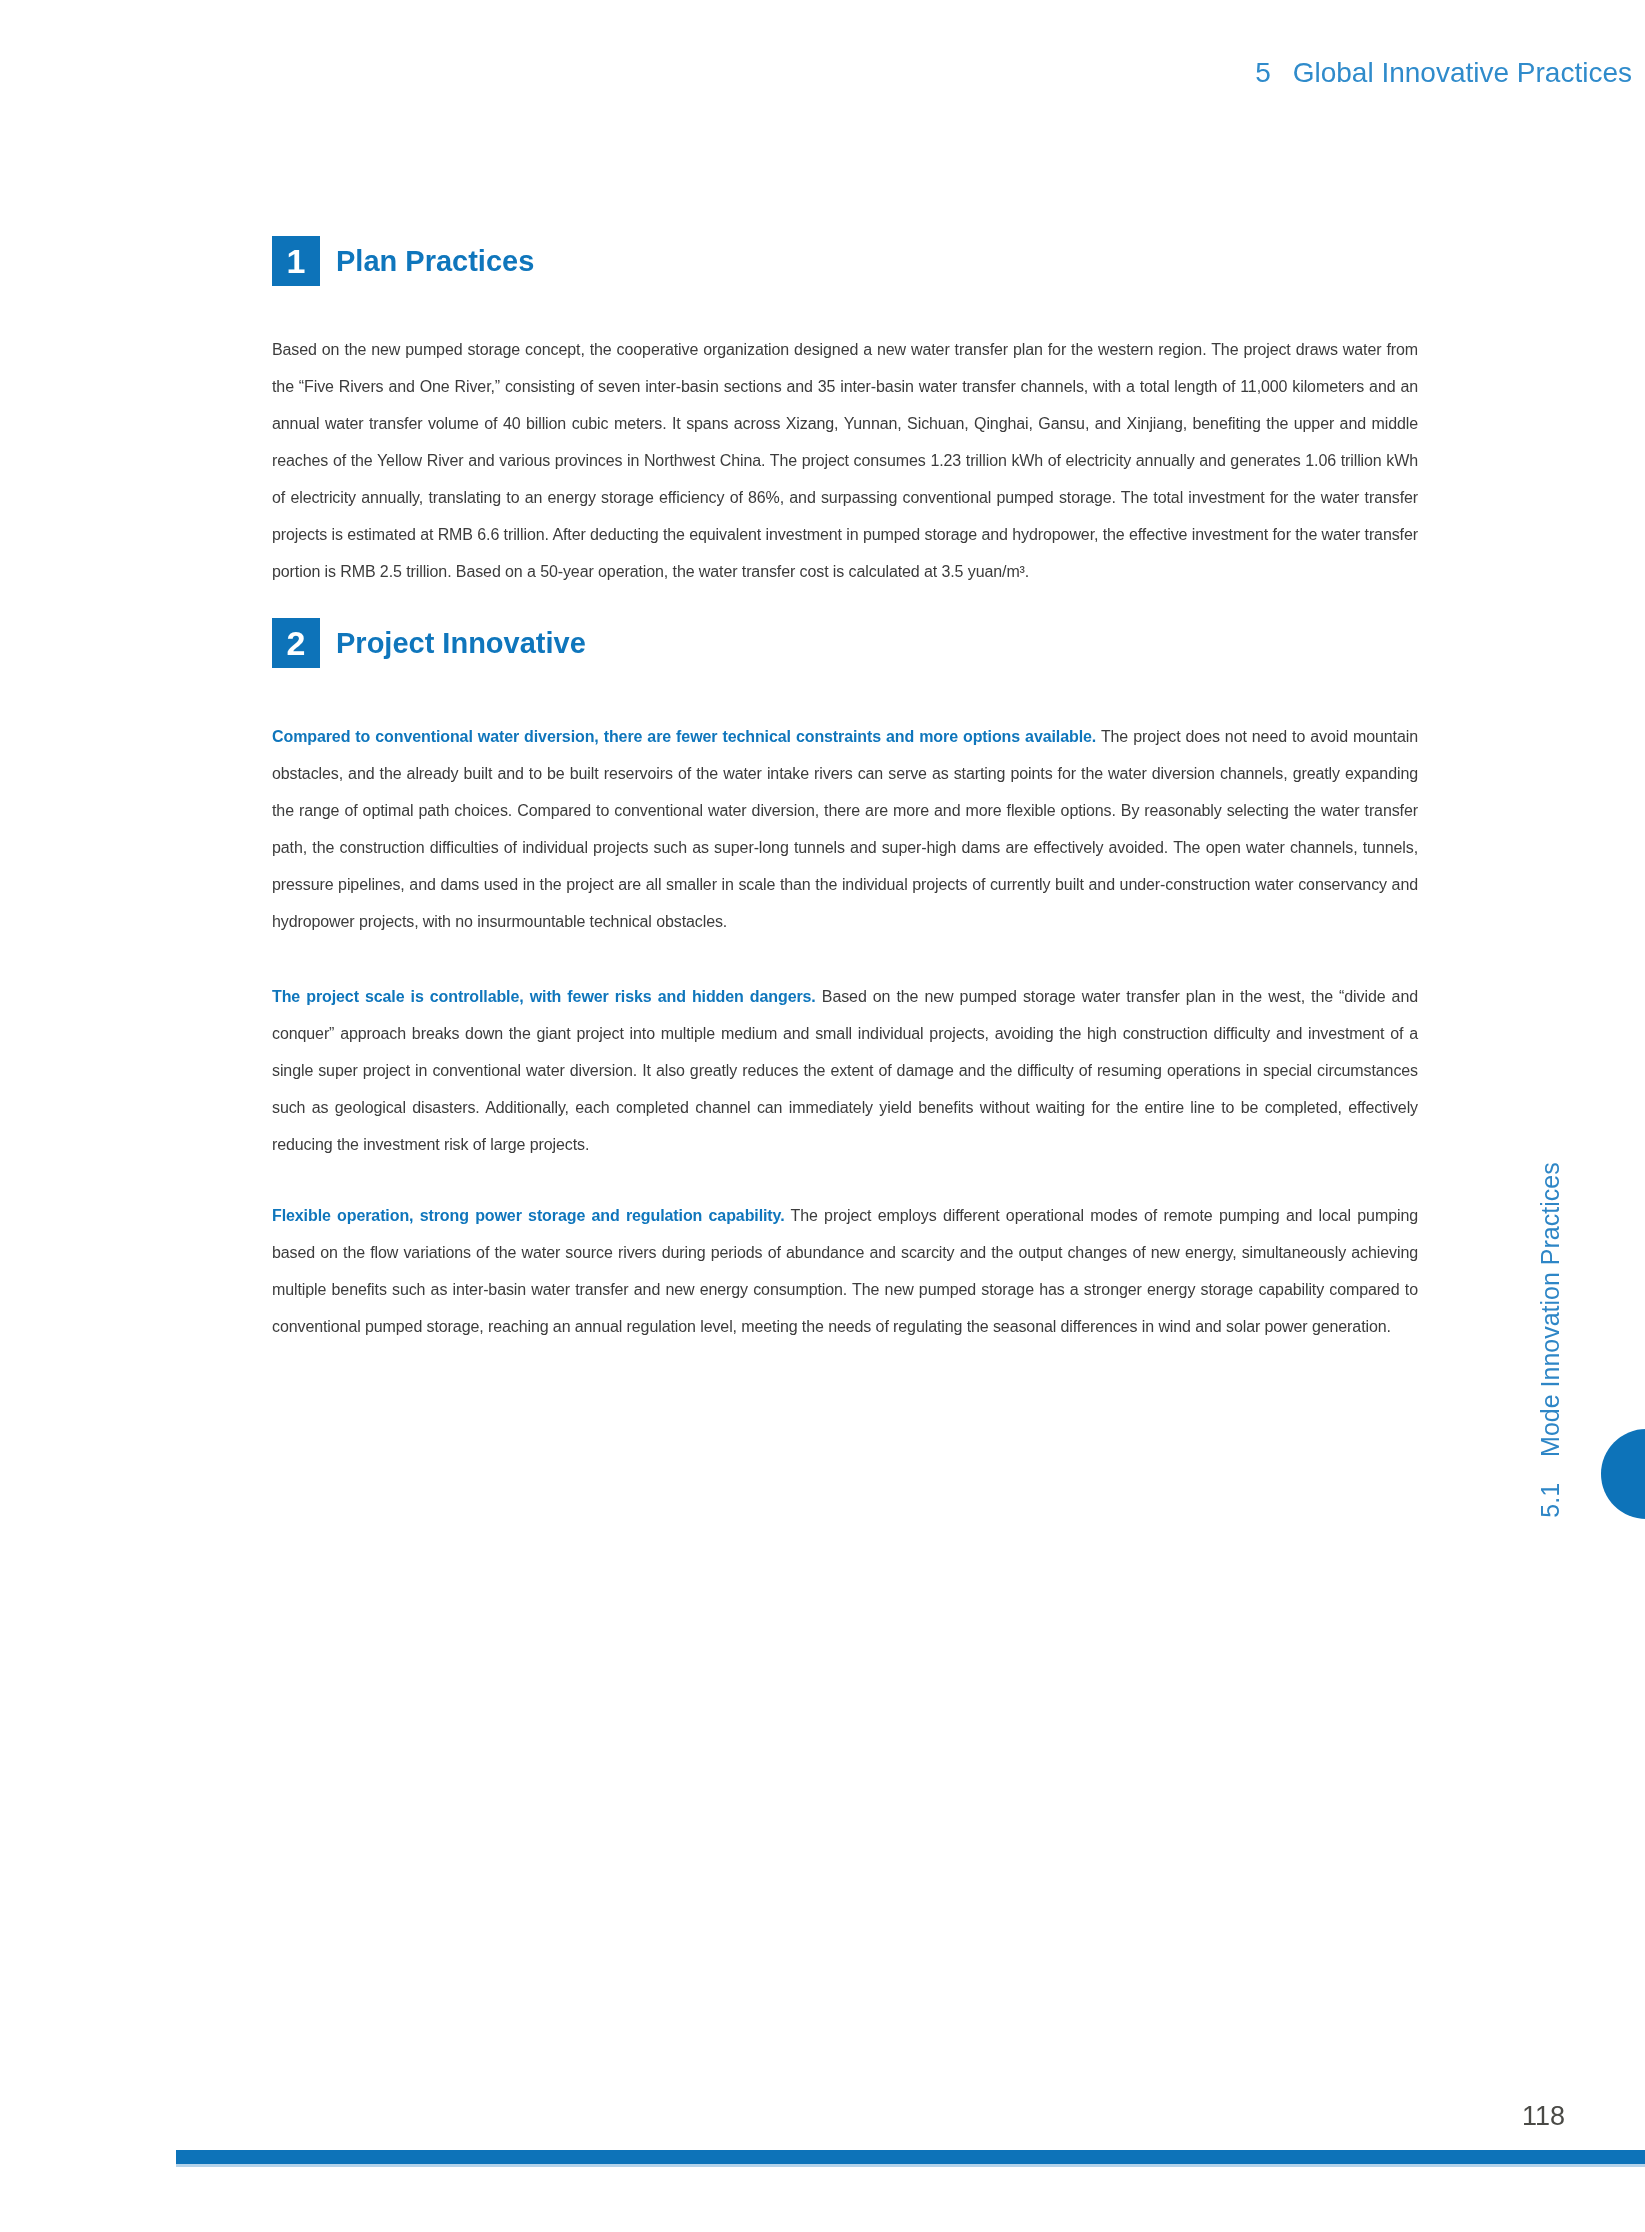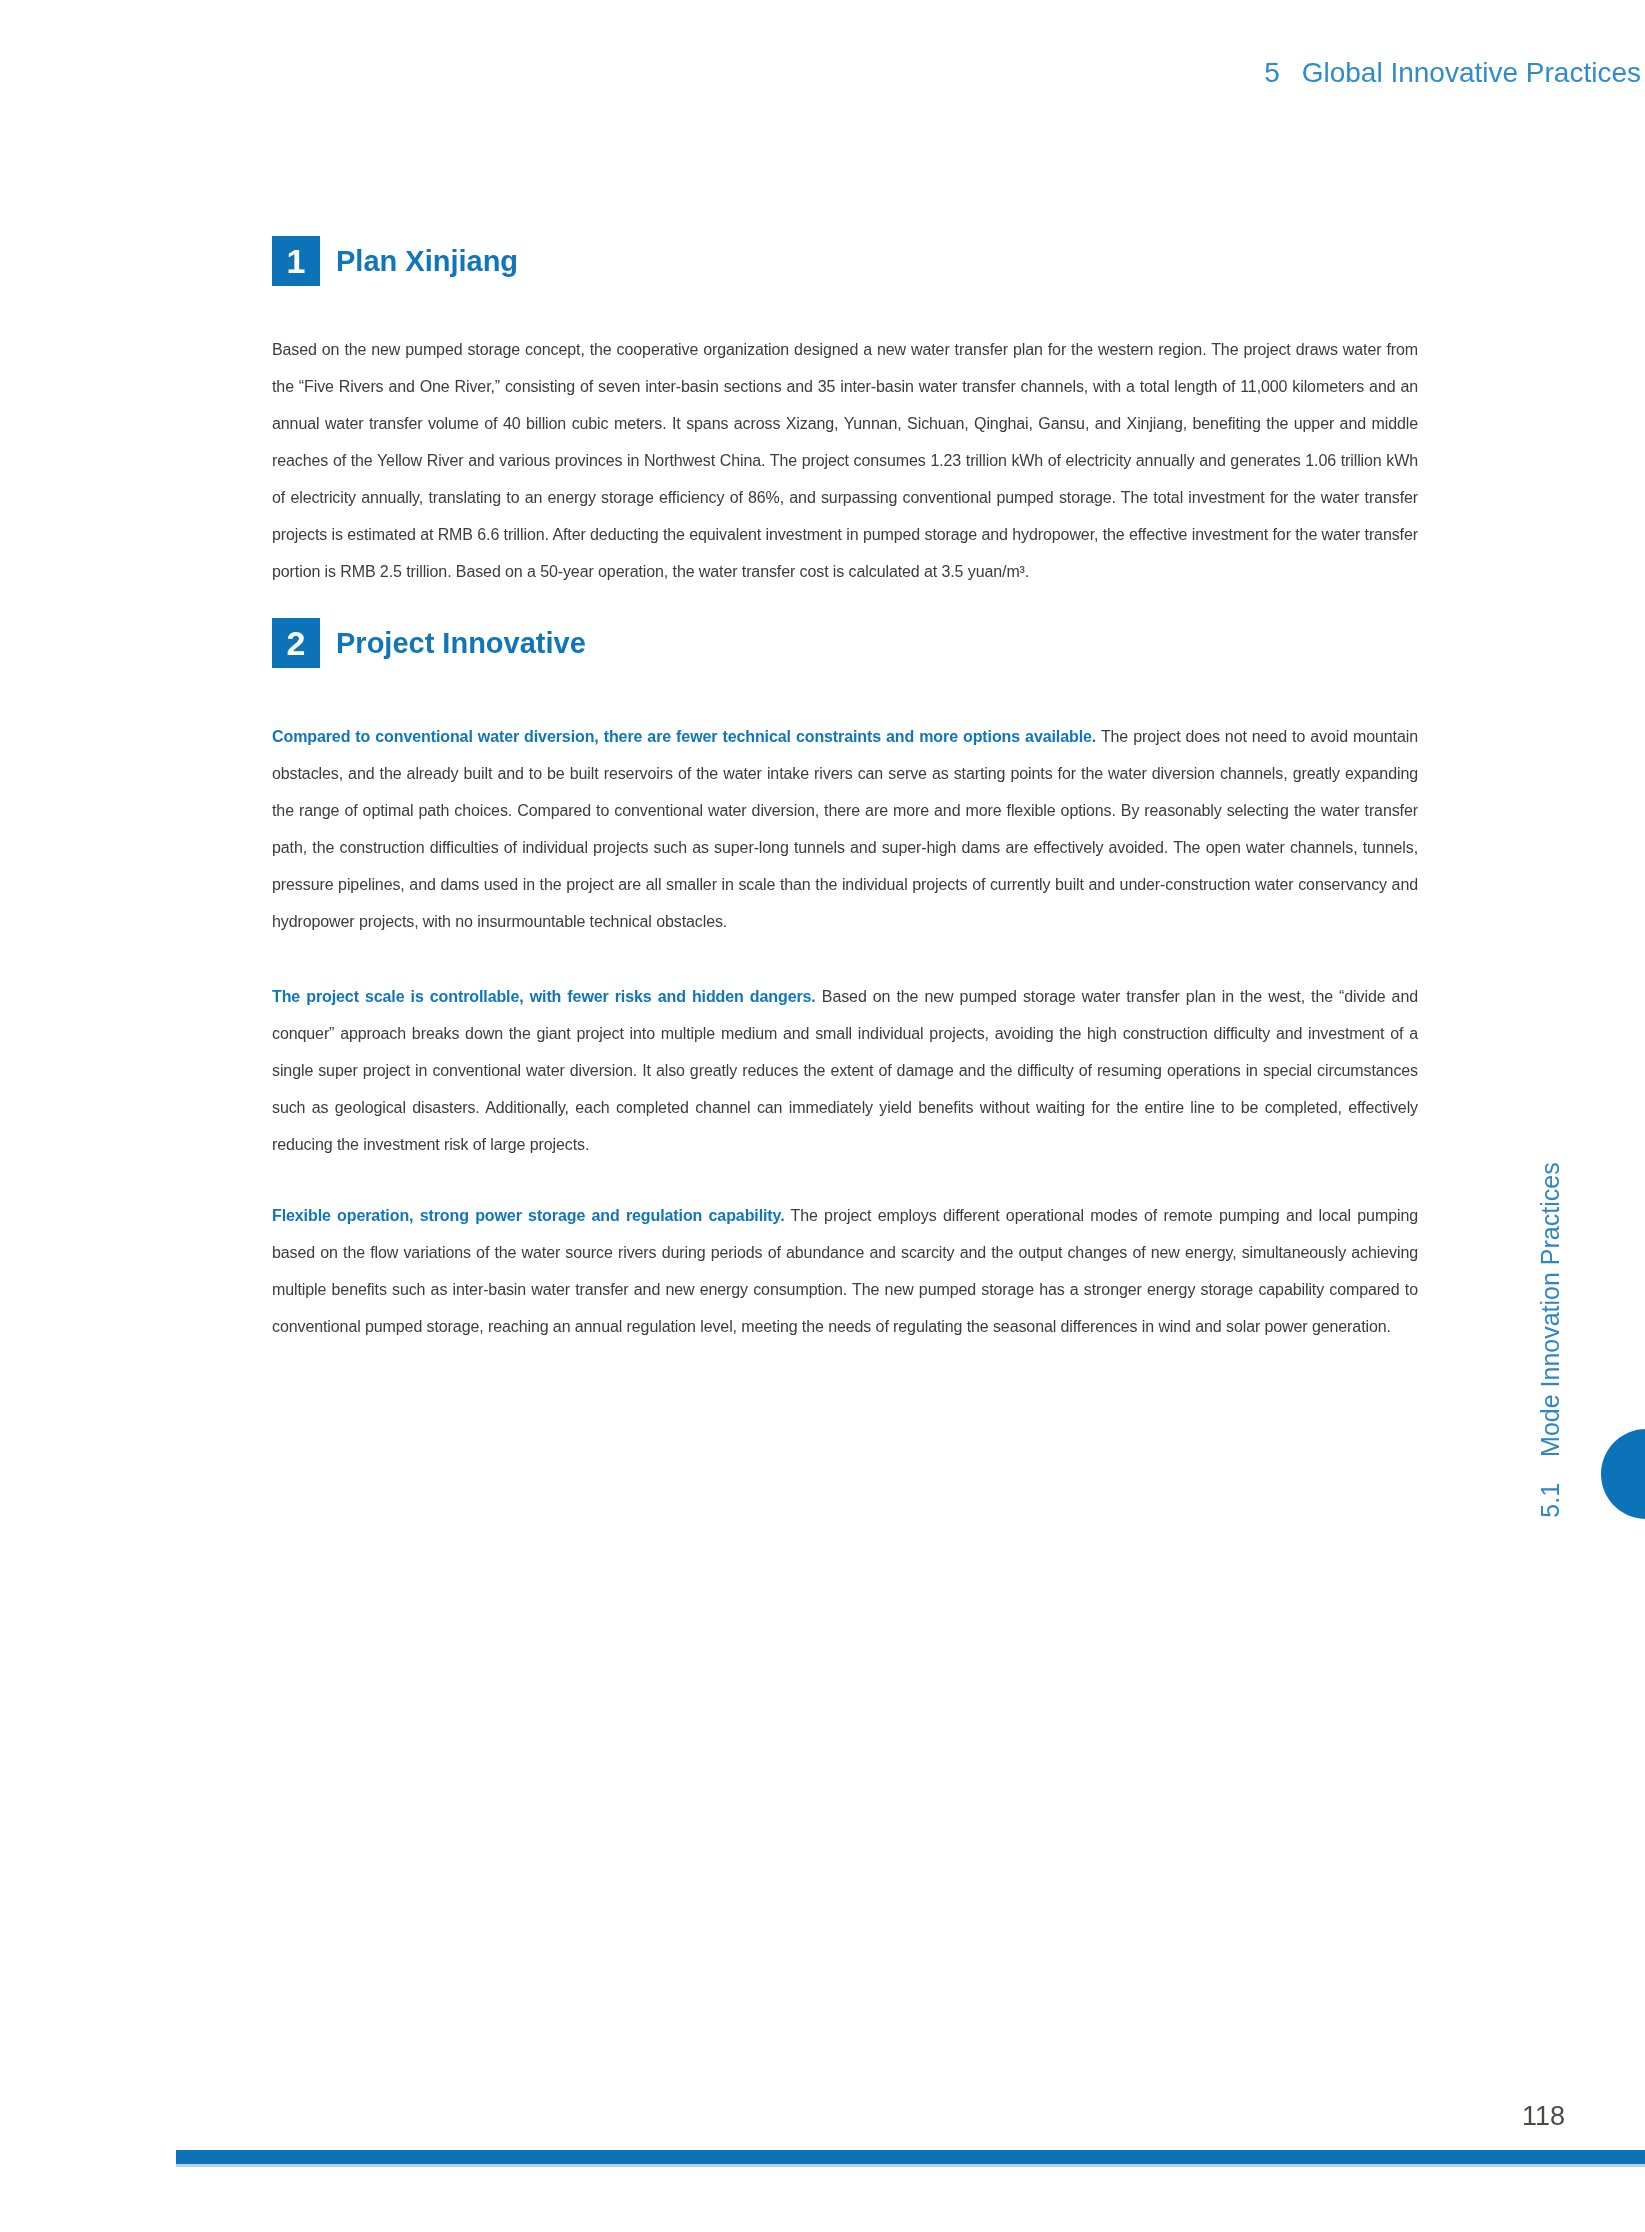--- a/index.html
+++ b/index.html
@@ -4,21 +4,21 @@
 <style>
   html,body{margin:0;padding:0;background:#ffffff;}
   body{
     position:relative;
     width:1646px;height:2233px;
     overflow:hidden;
     font-family:"Liberation Sans","DejaVu Sans",sans-serif;
   }
   
   .running-header{
-    position:absolute;top:56px;right:5px;
+    position:absolute;top:56px;right:14px;
     color:#2f8bcb;font-size:28px;line-height:34px;
     white-space:nowrap;
     text-align:center;
   }
   .running-header .chap-num{margin-right:22px;}
   
   .main-col{
     position:absolute;left:272px;top:236px;width:1146px;
   }
   .section-heading{
@@ -76,21 +76,21 @@
 <body>
 
 <div class="running-header">
   <span class="chap-num">5</span><span>Global Innovative Practices</span>
 </div>
 
 <div class="main-col">
 
   <div class="section-heading">
     <div class="section-badge">1</div>
-    <div class="section-title">Plan Xinjiang</div>
+    <div class="section-title">Plan Practices</div>
   </div>
 
   <p class="body-para para-1">
     <span>Based on the new pumped storage concept, the cooperative organization designed a new water transfer plan for the western region. The project draws water from the “Five Rivers and One River,” consisting of seven inter-basin sections and 35 inter-basin water transfer channels, with a total length of 11,000 kilometers and an annual water transfer volume of 40 billion cubic meters. It spans across Xizang, Yunnan, Sichuan, Qinghai, Gansu, and Xinjiang, benefiting the upper and middle reaches of the Yellow River and various provinces in Northwest China. The project consumes 1.23 trillion kWh of electricity annually and generates 1.06 trillion kWh of electricity annually, translating to an energy storage efficiency of 86%, and surpassing conventional pumped storage. The total investment for the water transfer projects is estimated at RMB 6.6 trillion. After deducting the equivalent investment in pumped storage and hydropower, the effective investment for the water transfer portion is RMB 2.5 trillion. Based on a 50-year operation, the water transfer cost is calculated at 3.5 yuan/m³.</span>
   </p>
 
   <div class="section-heading heading-2">
     <div class="section-badge">2</div>
     <div class="section-title">Project Innovative</div>
   </div>

